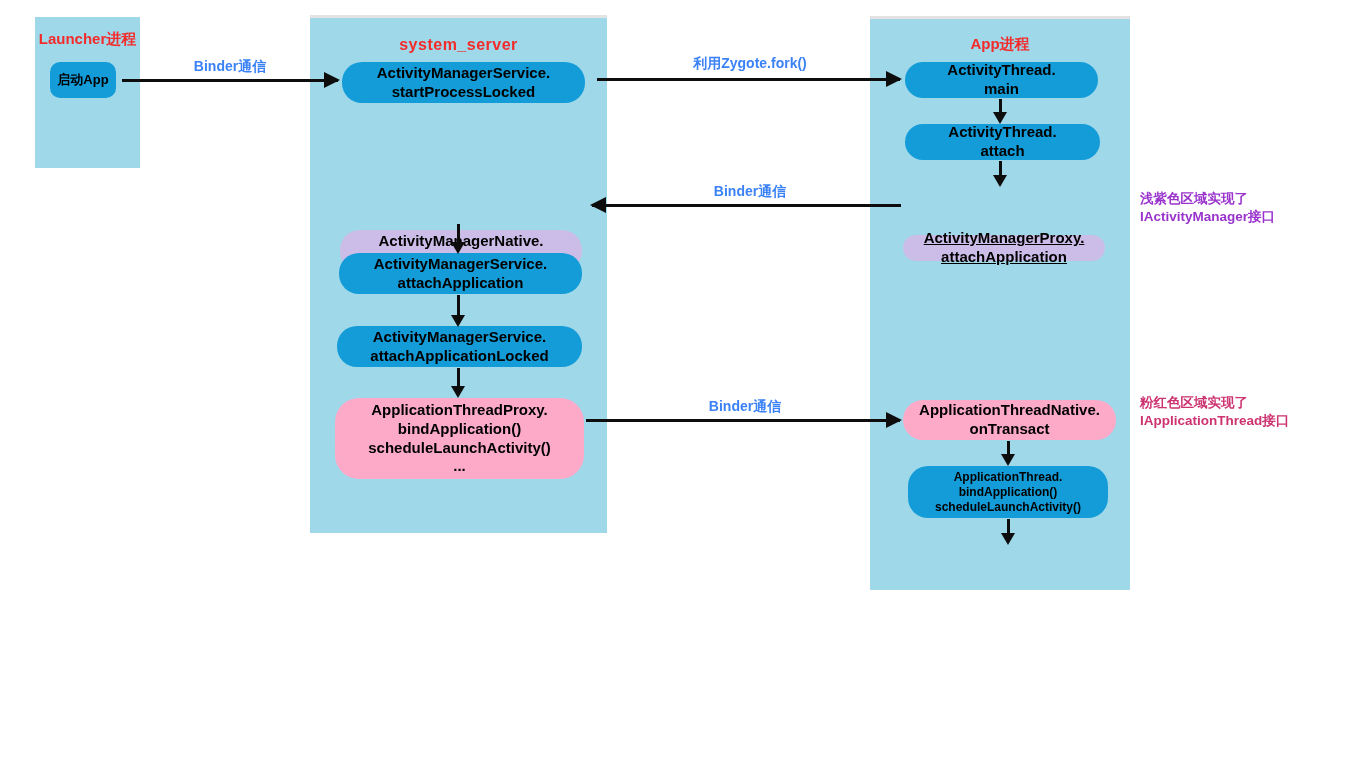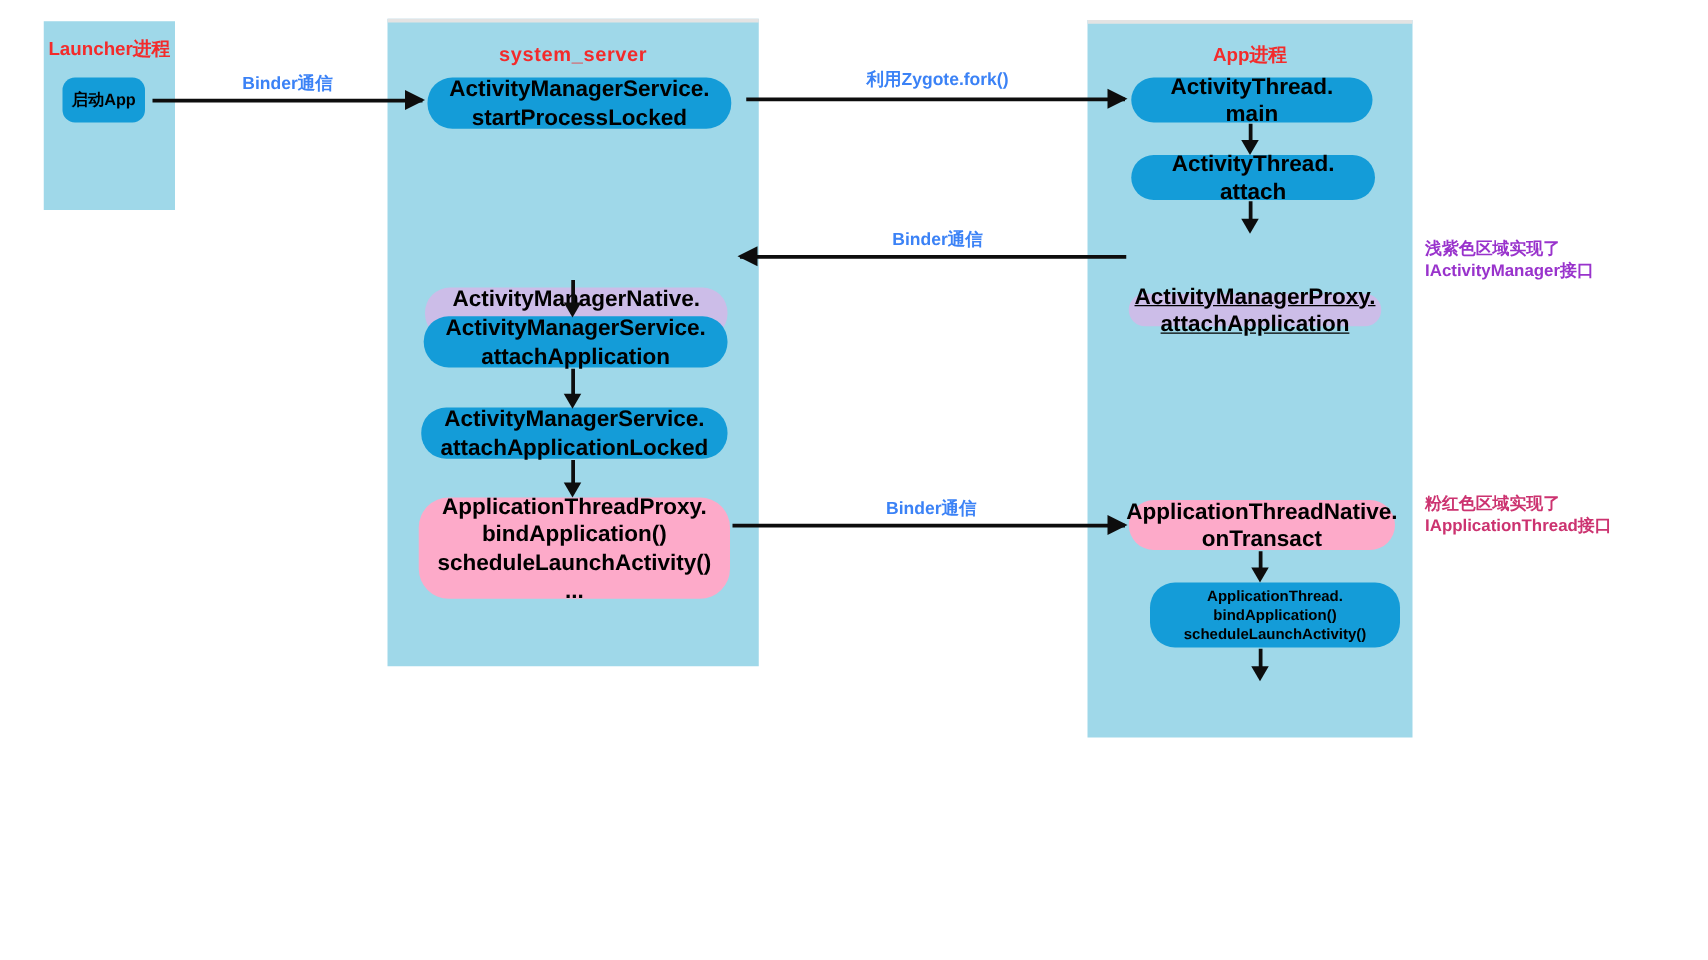--- a/index.html
+++ b/index.html
@@ -16,40 +16,40 @@
   .col-title {
     position:absolute; left:0; right:0; text-align:center;
     color:var(--header_red); font-weight:bold;
   }
   .col-launcher .col-title { top:13px; font-size:15px; }
   .col-system   .col-title { top:18px; font-size:16px; letter-spacing:.5px; }
   .col-app      .col-title { top:16px; font-size:15px; }
   
   .node {
     position:absolute; display:flex; align-items:center; justify-content:center;
-    text-align:center; font-weight:bold; font-size:18px; line-height:1.25;
+    text-align:center; font-weight:bold; font-size:15px; line-height:1.25;
     color:#000; border-radius:20px; white-space:pre-line; padding:2px 6px;
   }
   .node-blue   { background:var(--blue_node); }
   .node-purple { background:var(--purple_node);margin-top:48px; }
   .node-pink   { background:var(--pink_node); }
   
   .n-start   { left:50px;  top:62px;  width:66px;  height:36px; border-radius:10px; font-size:13px; }
   
   .n-ss-0 { left:342px; top:62px;  width:243px; height:41px; }
   .n-ss-1 { left:340px; top:182px; width:242px; height:41px; }
   .n-ss-2 { left:339px; top:253px; width:243px; height:41px; }
   .n-ss-3 { left:337px; top:326px; width:245px; height:41px; }
   .n-ss-4 { left:335px; top:398px; width:249px; height:81px; border-radius:24px; }
   
   .n-app-0 { left:905px; top:62px;  width:193px; height:36px; }
   .n-app-1 { left:905px; top:124px; width:195px; height:36px; }
   .n-app-2 { left:903px; top:187px; width:202px; height:26px;text-decoration:underline; }
   .n-app-3 { left:903px; top:400px; width:213px; height:40px; }
-  .n-app-4 { left:908px; top:466px; width:200px; height:52px; font-size:12px;margin-left:12px; }
+  .n-app-4 { left:908px; top:466px; width:200px; height:52px; font-size:12px; }
   .n-app-5 { left:905px; top:545px; width:208px; height:26px; border-radius:13px; }
   
   .harrow { position:absolute; height:0; border-top:3px solid #0d0d0d; }
   .harrow.ah-right::after {
     content:""; position:absolute; right:-2px; top:-10px; width:0; height:0;
     border-left:16px solid #0d0d0d; border-top:8px solid transparent; border-bottom:8px solid transparent;
   }
   .harrow.ah-left::before {
     content:""; position:absolute; left:-2px; top:-10px; width:0; height:0;
     border-right:16px solid #0d0d0d; border-top:8px solid transparent; border-bottom:8px solid transparent;

